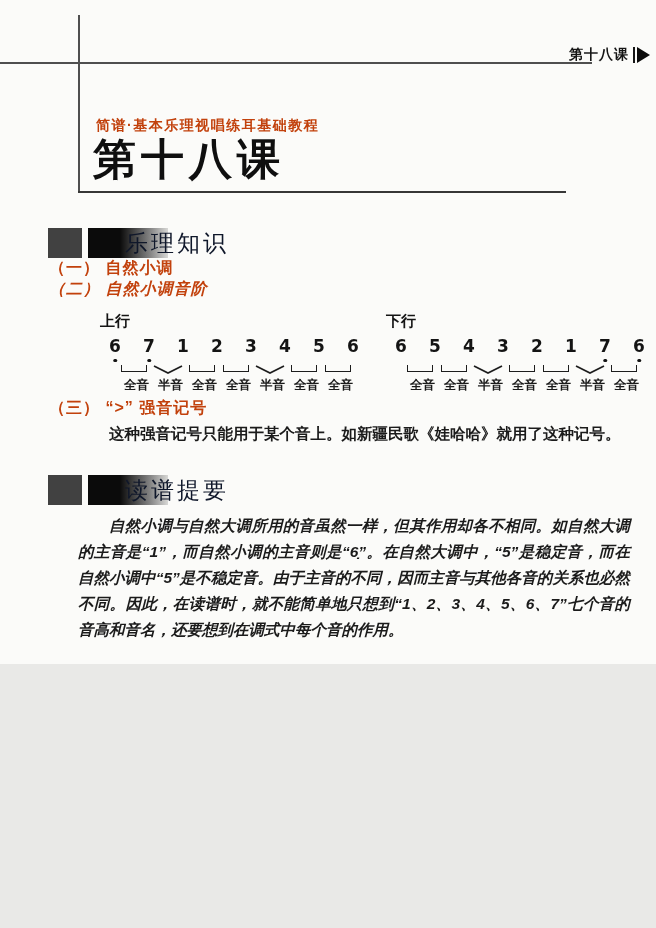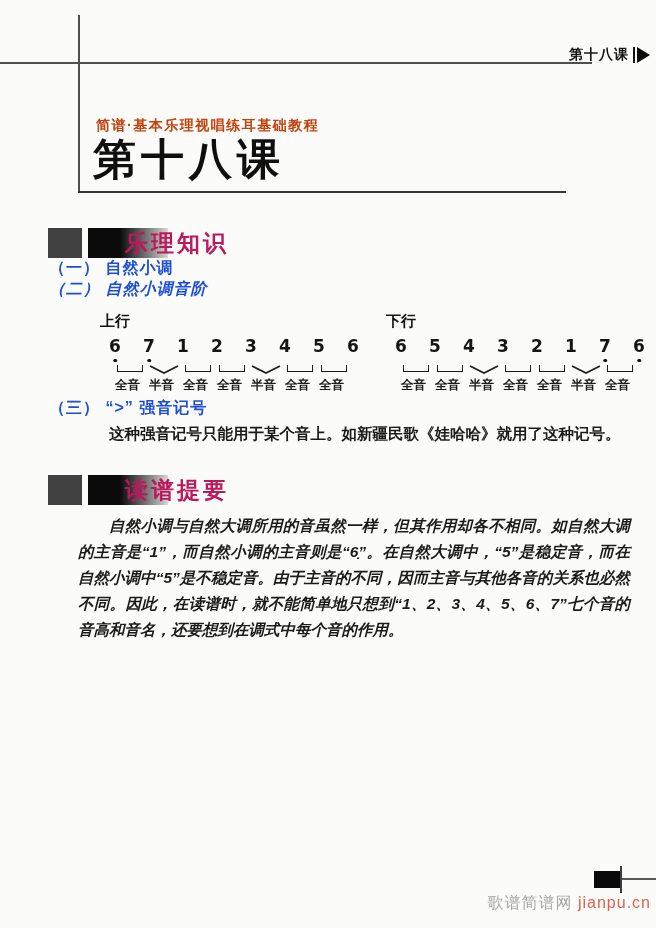--- a/index.html
+++ b/index.html
@@ -1,18 +1,18 @@
 <!DOCTYPE html>
 <html><head>
 <meta charset="utf-8">
 <style>
   html,body{margin:0;padding:0;background:#e9e9e7;}
   .page{
     position:relative;
-    width:656px;height:928px;
+    width:656px;height:664px;
     background:#fbfbf9;
     font-family:"Liberation Sans","DejaVu Sans",sans-serif;
     color:#1d1d1d;
     overflow:hidden;
   }
   
   .top-rule{position:absolute;top:62px;left:0;width:592px;height:1.5px;background:#4f4f4f;}
   .left-rule{position:absolute;top:15px;left:78px;width:1.5px;height:178px;background:#4f4f4f;}
   .title-underline{position:absolute;top:191px;left:78px;width:488px;height:2px;background:#373737;}
   .corner-label{position:absolute;top:46px;right:6px;display:flex;align-items:center;}
@@ -20,38 +20,38 @@
   .corner-label .vbar{width:2px;height:16px;background:#151515;margin:0 2px 0 4px;}
   .corner-label .tri{width:0;height:0;border-top:8.5px solid transparent;border-bottom:8.5px solid transparent;border-left:13px solid #0b0b0b;}
   .series-title{position:absolute;top:117px;left:96px;font-size:14px;font-weight:700;letter-spacing:1.5px;color:#c2410c;}
   .lesson-title{position:absolute;top:131px;left:93px;font-size:43px;font-weight:900;letter-spacing:5px;color:#0f0f0f;}
   
   .content{position:absolute;top:228px;left:0;right:0;}
   .bar-row{position:relative;height:30px;margin-left:48px;}
   .bar-sq{position:absolute;left:0;top:0;width:34px;height:30px;background:#414141;}
   .bar-rect{position:absolute;left:40px;top:0;width:80px;height:30px;
     background:linear-gradient(90deg,#0b0b0b 0%,#0b0b0b 40%,#858585 78%,#d8d8d6 100%);}
-  .bar-title{position:absolute;left:77px;top:0;font-size:23px;font-weight:700;letter-spacing:3px;color:#be185d;}
-  h3.sub{margin:0;padding-left:49px;font-size:16px;font-weight:700;color:#1d4ed8;letter-spacing:1px;}
+  .bar-title{position:absolute;left:77px;top:0;font-size:23px;font-weight:400;letter-spacing:3px;color:#0f172a;}
+  h3.sub{margin:0;padding-left:49px;font-size:16px;font-weight:700;color:#c2410c;letter-spacing:1px;}
   .h-one{margin-top:11px;}
   .h-two{margin-top:6px;font-style:italic;}
   .h-three{margin-top:13px;}
   p.body{
     margin:2px 0 0 0;padding:0 26px 0 78px;
     font-size:15.5px;line-height:26px;font-weight:600;
     text-align:justify;text-indent:2em;color:#1b1b1b;
   }
   
   .scales-row{display:flex;align-items:flex-start;padding-left:98px;margin-top:12px;height:86px;}
   .scale-label{font-size:15px;font-weight:700;margin:0 0 5px 2px;height:19px;color:#141414;}
   .notes-row{display:flex;height:22px;}
   .note{width:34px;text-align:center;position:relative;font-family:"DejaVu Sans",sans-serif;font-size:17px;font-weight:700;color:#141414;}
   .low-dot{position:absolute;left:50%;bottom:-4px;transform:translateX(-50%);width:3.5px;height:3.5px;border-radius:50%;background:#141414;}
   .intervals-row{display:flex;margin-left:17px;margin-top:7px;}
-  .interval{width:34px;display:flex;flex-direction:column;align-items:flex-start;}
+  .interval{width:34px;display:flex;flex-direction:column;align-items:flex-end;}
   .glyph{height:9px;width:30px;display:flex;justify-content:center;align-items:flex-start;}
   .glyph .wbrk{width:26px;height:7px;border-left:1.6px solid #1d1d1d;border-right:1.6px solid #1d1d1d;border-bottom:1.6px solid #1d1d1d;box-sizing:border-box;}
   .int-label{font-size:12.5px;font-weight:700;margin-top:3px;white-space:nowrap;color:#1a1a1a;}
   .barline{width:3px;height:25px;background:#3a3a3a;margin-top:25px;}
   .barline.mid{margin-left:5px;margin-right:9px;}
   .barline.end{margin-left:8px;}
   
   .page-block{position:absolute;top:871px;left:594px;width:26px;height:17px;background:#0a0a0a;}
   .page-block-vline{position:absolute;top:866px;left:620px;width:2px;height:27px;background:#3c3c3c;}
   .page-block-hline{position:absolute;top:878px;left:622px;right:0;height:1.5px;background:#5a5a5a;}

